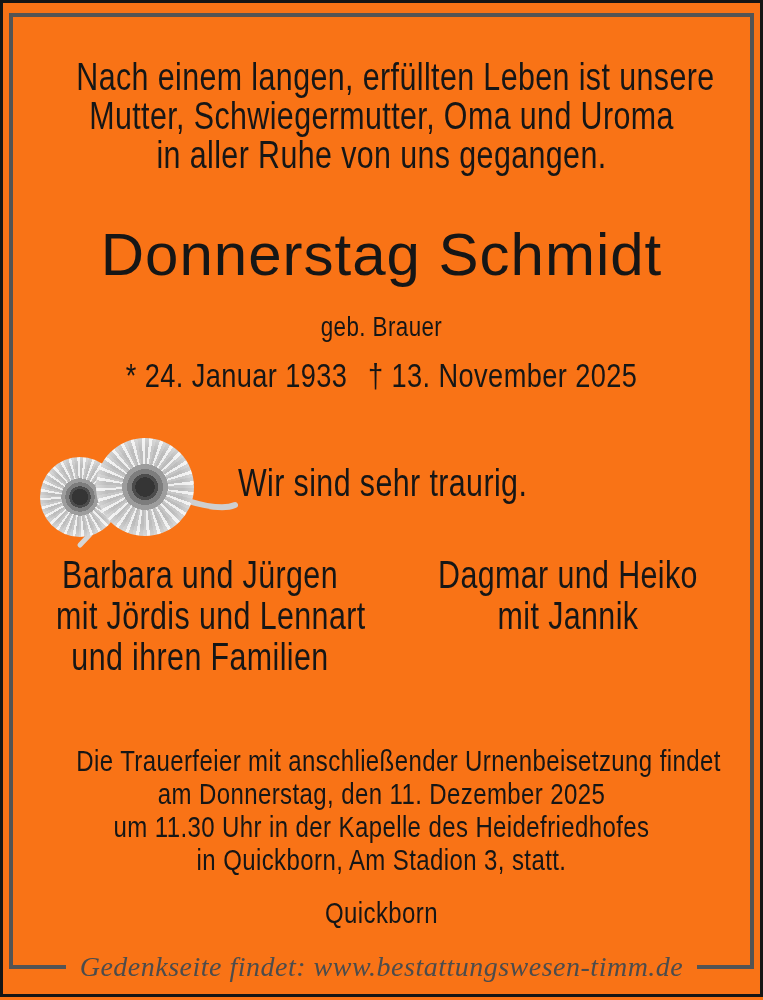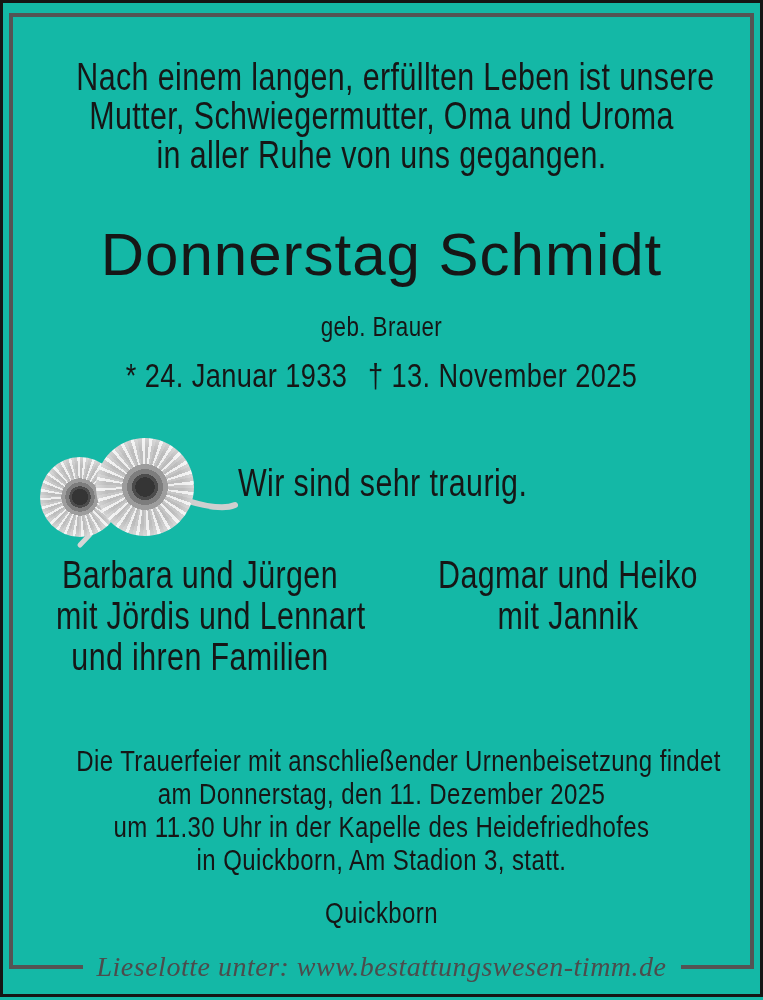--- a/index.html
+++ b/index.html
@@ -4,21 +4,21 @@
 <style>
   html, body {
     margin: 0;
     padding: 0;
     background: #ffffff;
   }
   .page {
     position: relative;
     width: 763px;
     height: 1000px;
-    background: #14b8a6;
+    background: #f97316;
     overflow: hidden;
     font-family: "Liberation Sans", sans-serif;
     color: #161616;
   }
   
   .outer-border {
     position: absolute;
     left: 0; top: 0; right: 0; bottom: 3px;
     border: 3px solid #151515;
     pointer-events: none;
@@ -134,17 +134,17 @@
 
   <div class="txt funeral">Die Trauerfeier mit anschließender Urnenbeisetzung findet
 am Donnerstag, den 11. Dezember 2025
 um 11.30 Uhr in der Kapelle des Heidefriedhofes
 in Quickborn, Am Stadion 3, statt.</div>
 
   <div class="txt city">Quickborn</div>
 
   <div class="footer-row">
     <div class="footer-rule"></div>
-    <span class="footer-text">Lieselotte unter: www.bestattungswesen-timm.de</span>
+    <span class="footer-text">Gedenkseite findet: www.bestattungswesen-timm.de</span>
     <div class="footer-rule"></div>
   </div>
 
 </div>
 
 </body></html>

